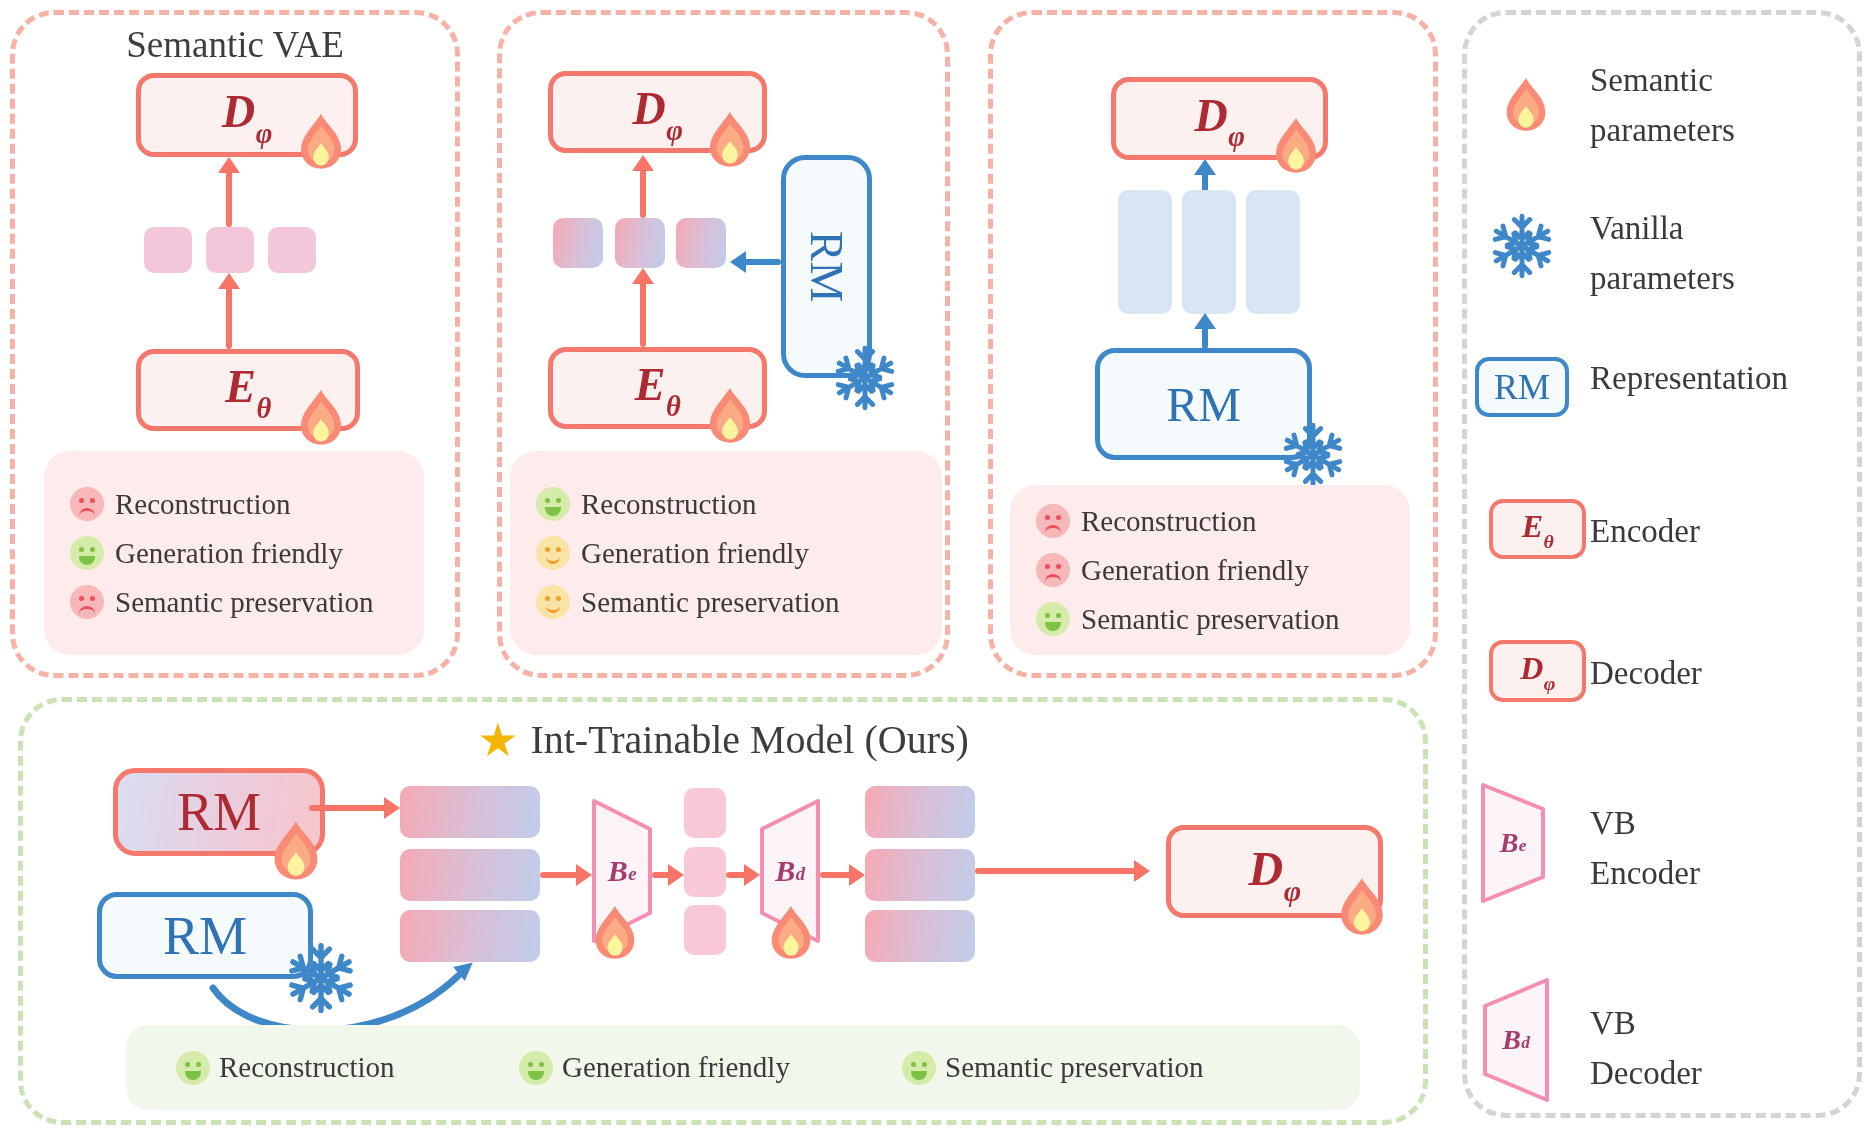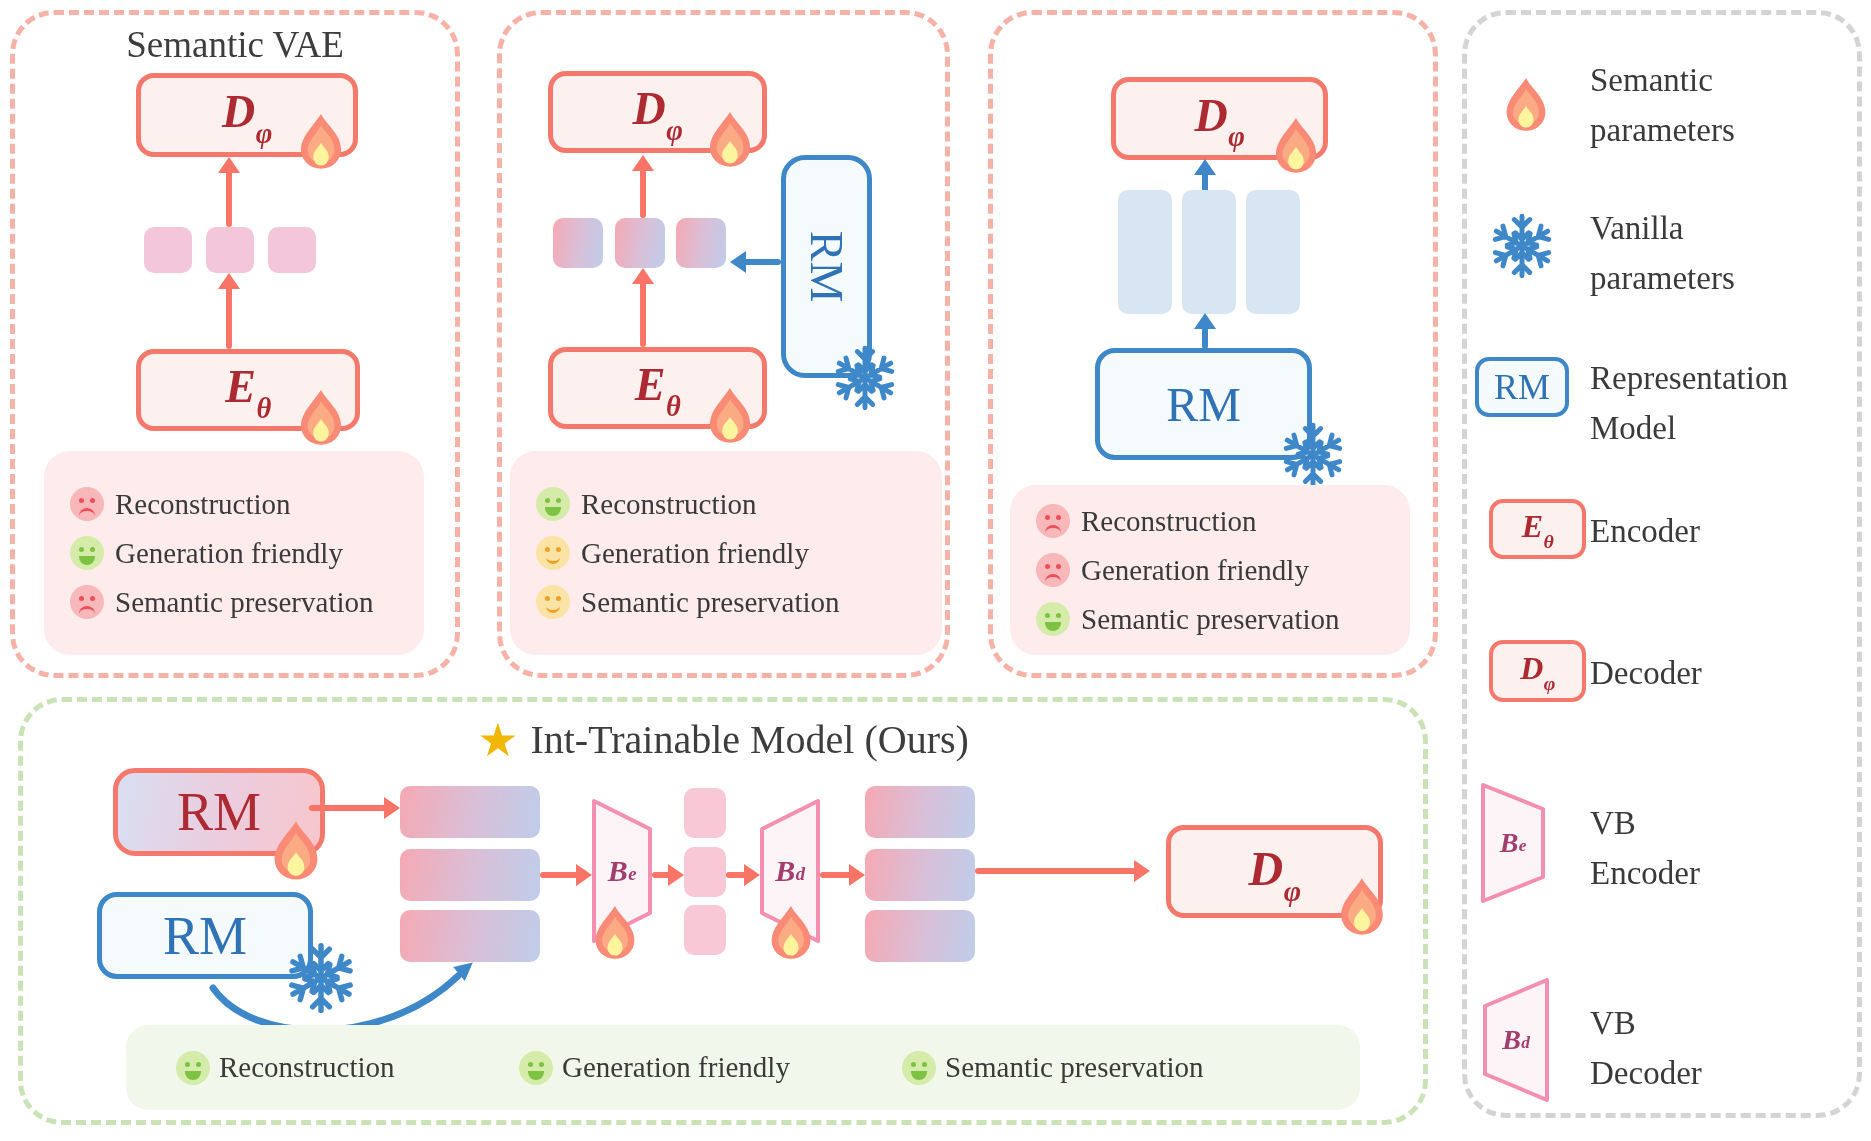--- a/index.html
+++ b/index.html
@@ -363,21 +363,20 @@
     <div class="ltext" style="left:123px;top:188px">
       <div>Vanilla</div>
         <div>parameters</div>
     </div>
 
     <div class="bluebox" style="left:8px;top:342px;width:94px;height:60px;border-width:4px;border-radius:14px">
       <span class="rmtxt" style="font-size:36px">RM</span>
     </div>
     <div class="ltext" style="left:123px;top:338px">
       <div>Representation</div>
-        <div>Model</div>
     </div>
 
     <div class="mbox" style="left:6px;top:484px;width:97px;height:60px;border-width:4px;border-radius:14px;font-size:32px">
       <span class="math"><span>E</span><sub>θ</sub></span>
     </div>
     <div class="ltext" style="left:123px;top:491px">
       <div>Encoder</div>
     </div>
 
     <div class="mbox" style="left:6px;top:625px;width:97px;height:62px;border-width:4px;border-radius:14px;font-size:32px">

